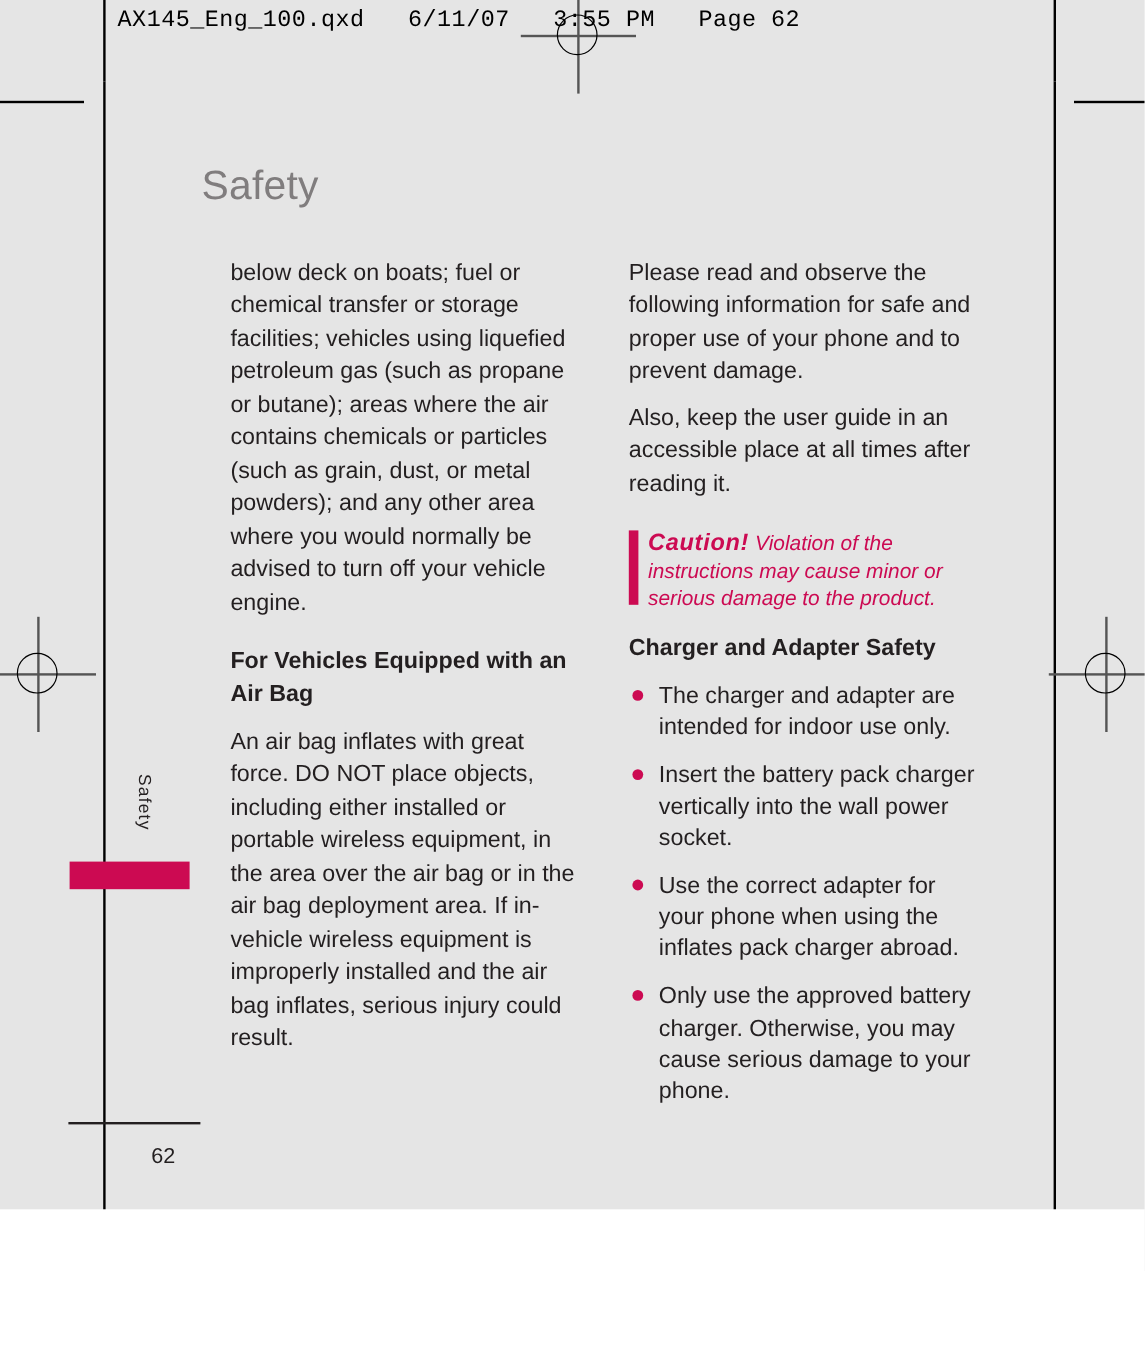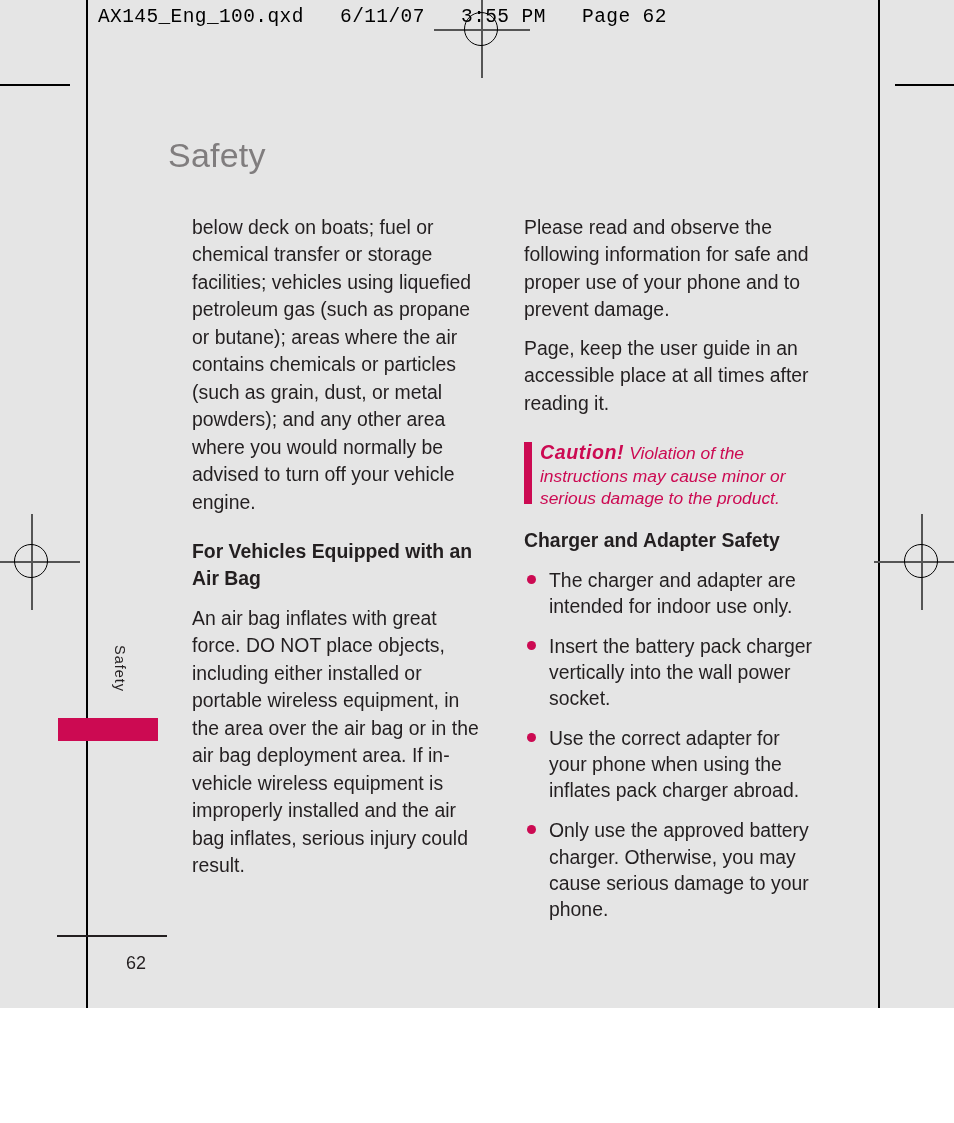--- a/index.html
+++ b/index.html
@@ -242,21 +242,21 @@
   <div class="folio-num">62</div>
 
   <div class="col col-left">
     <p class="body">below deck on boats; fuel or chemical transfer or storage facilities; vehicles using liquefied petroleum gas (such as propane or butane); areas where the air contains chemicals or particles (such as grain, dust, or metal powders); and any other area where you would normally be advised to turn off your vehicle engine.</p>
     <h3 class="sub">For Vehicles Equipped with an Air Bag</h3>
     <p class="body">An air bag inflates with great force. DO NOT place objects, including either installed or portable wireless equipment, in the area over the air bag or in the air bag deployment area. If in-vehicle wireless equipment is improperly installed and the air bag inflates, serious injury could result.</p>
   </div>
 
   <div class="col col-right">
     <p class="body">Please read and observe the following information for safe and proper use of your phone and to prevent damage.</p>
-    <p class="body">Page, keep the user guide in an accessible place at all times after reading it.</p>
+    <p class="body">Also, keep the user guide in an accessible place at all times after reading it.</p>
 
     <div class="caution">
       <span class="word">Caution!</span><span>Violation of the instructions may cause minor or serious damage to the product.</span>
     </div>
 
     <h3 class="sub" style="margin-top:12px;">Charger and Adapter Safety</h3>
 
     <ul class="bullets">
       <li>
         <span class="dot"></span>

